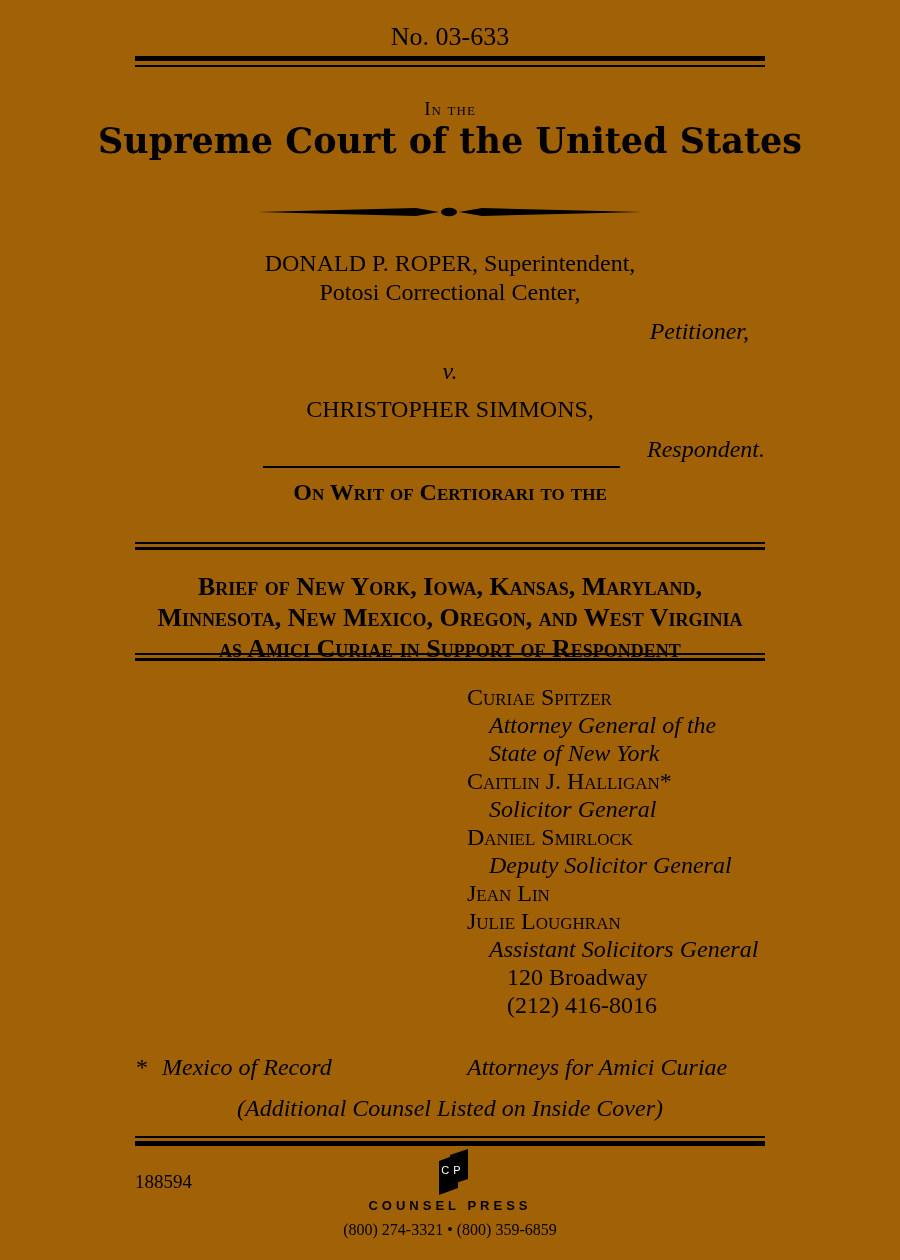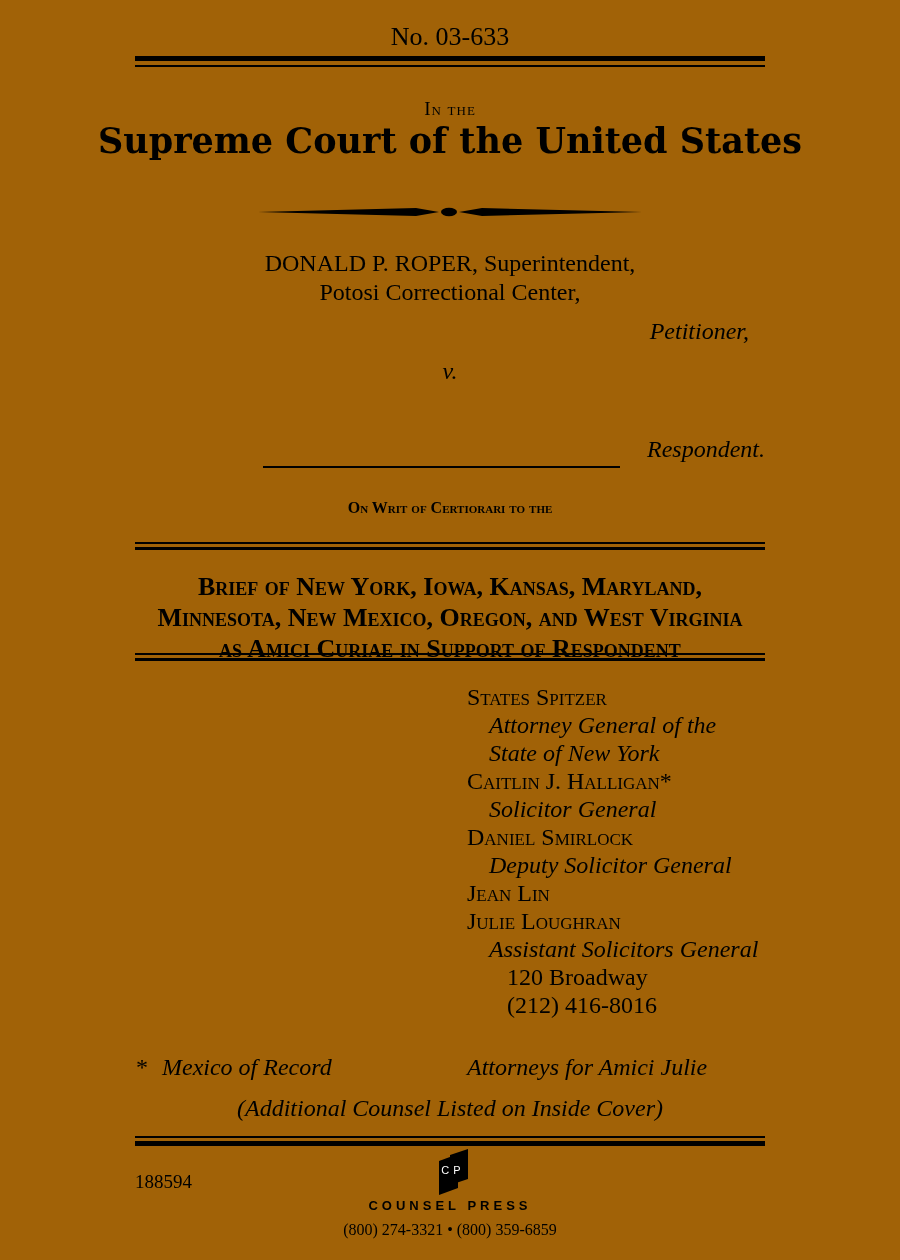--- a/index.html
+++ b/index.html
@@ -26,21 +26,21 @@
 
   .divider { left:258px; top:205px; }
 
   .party-block { top:249px; font-size:24px; line-height:29px; }
   .petitioner-label { top:318px; right:151px; font-size:24px; }
   .versus { top:358px; font-size:24px; }
   .respondent-name { top:396px; font-size:24px; }
   .respondent-underline { left:263px; top:446px; width:357px; height:20px; border-bottom:2px solid #000; }
   .respondent-label { top:436px; right:135px; font-size:24px; }
 
-  .writ { top:478px; font-size:16px; line-height:28px; font-weight:bold;margin-top:16px; }
+  .writ { top:478px; font-size:24px; line-height:28px; font-weight:bold; }
   .brief-title { top:555px; font-size:26px; line-height:31px; font-weight:bold;margin-top:16px; }
 
   .counsel-block { left:467px; top:683px; font-size:24px; line-height:28px; width:340px; }
   .c-name { font-variant:small-caps; }
   .c-title { font-style:italic; padding-left:22px; }
   .c-addr { padding-left:40px; }
 
   .footnote-left { left:136px; top:1054px; font-size:24px; }
   .footnote-left .star { font-style:normal; display:inline-block; margin-right:14px; }
   .attorneys { left:467px; top:1054px; font-size:24px; }
@@ -77,57 +77,58 @@
 
   <div class="abs centered party-block">
     <div>DONALD P. ROPER, Superintendent,</div>
     <div>Potosi Correctional Center,</div>
   </div>
 
   <div class="abs petitioner-label italic">Petitioner,</div>
 
   <div class="abs centered versus italic">v.</div>
 
+  <div class="abs centered respondent-name">CHRISTOPHER SIMMONS,</div>
 
   <div class="abs respondent-underline"></div>
   <div class="abs respondent-label italic">Respondent.</div>
 
   <div class="abs centered writ sc">
     <div>On Writ of Certiorari to the</div>
   </div>
 
   <div class="abs rule rule-mid rule-mid1"></div>
 
   <div class="abs centered brief-title sc">
     <div>Brief of New York, Iowa, Kansas, Maryland,</div>
     <div>Minnesota, New Mexico, Oregon, and West Virginia</div>
     <div>as Amici Curiae in Support of Respondent</div>
   </div>
 
   <div class="abs rule rule-mid rule-mid2"></div>
 
   <div class="abs counsel-block">
-    <div class="c-name">States Spitzer</div>
+    <div class="c-name">Curiae Spitzer</div>
     <div class="c-title">Attorney General of the</div>
     <div class="c-title">State of New York</div>
     <div class="c-name">Caitlin J. Halligan*</div>
     <div class="c-title">Solicitor General</div>
     <div class="c-name">Daniel Smirlock</div>
     <div class="c-title">Deputy Solicitor General</div>
     <div class="c-name">Jean Lin</div>
     <div class="c-name">Julie Loughran</div>
     <div class="c-title">Assistant Solicitors General</div>
     <div class="c-addr">120 Broadway</div>
     <div class="c-addr">(212) 416-8016</div>
   </div>
 
   <div class="abs footnote-left italic">
     <span class="star">*</span><span>Mexico of Record</span>
   </div>
-  <div class="abs attorneys italic">Attorneys for Amici Julie</div>
+  <div class="abs attorneys italic">Attorneys for Amici Curiae</div>
 
   <div class="abs centered additional italic">(Additional Counsel Listed on Inside Cover)</div>
 
   <div class="abs rule rule-bottom"></div>
 
   <div class="abs job-number">188594</div>
 
   <div class="abs logo">
     <svg width="34" height="48" viewBox="0 0 34 48">
       <polygon fill="#000" points="14,7 32,1 32,31 14,37"></polygon>

